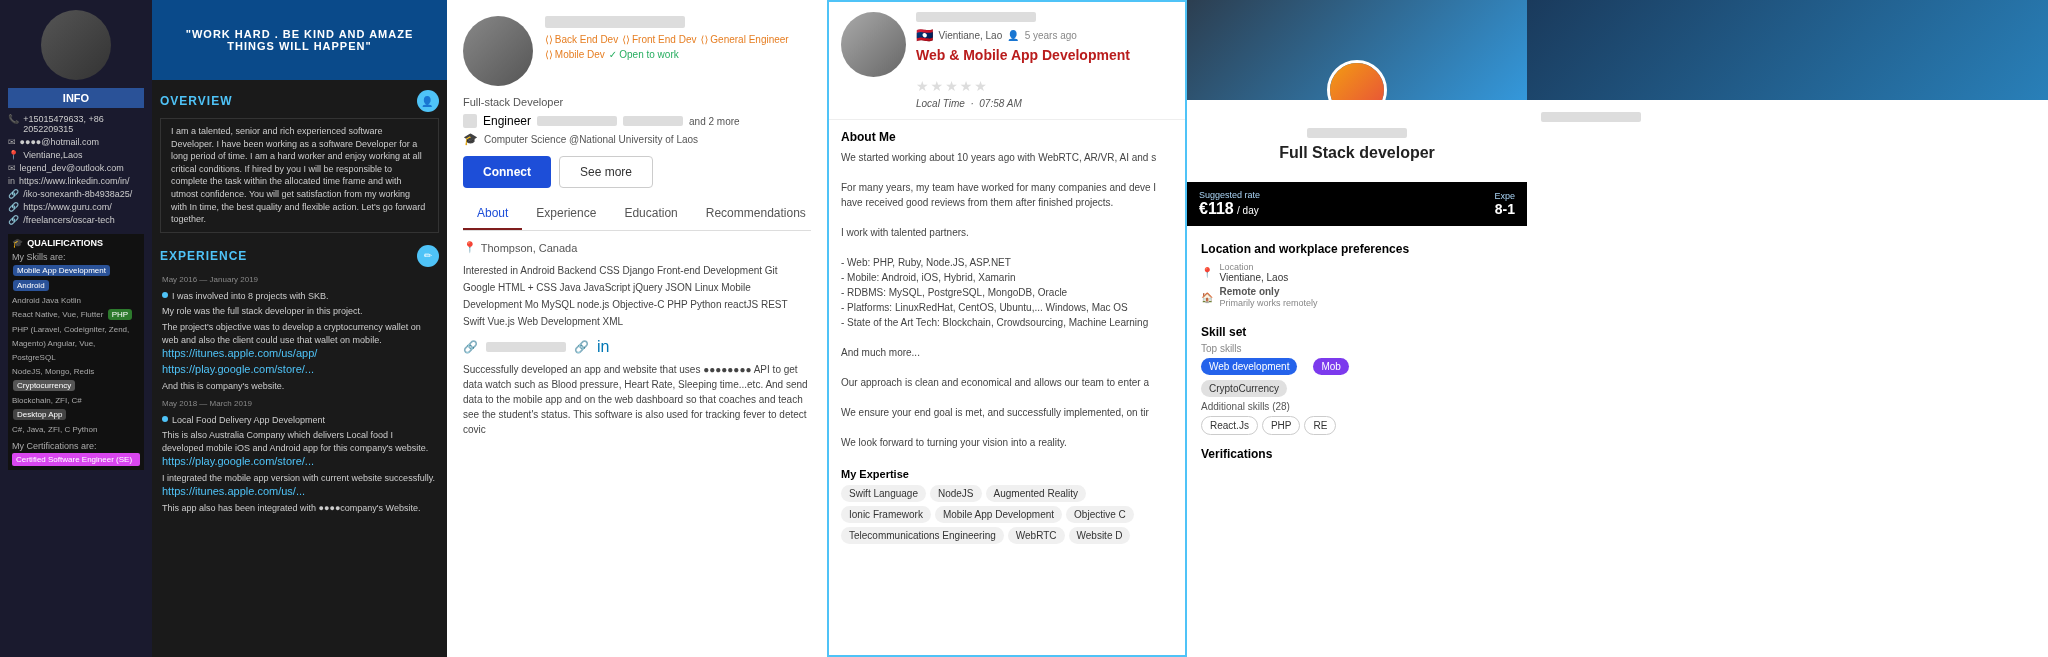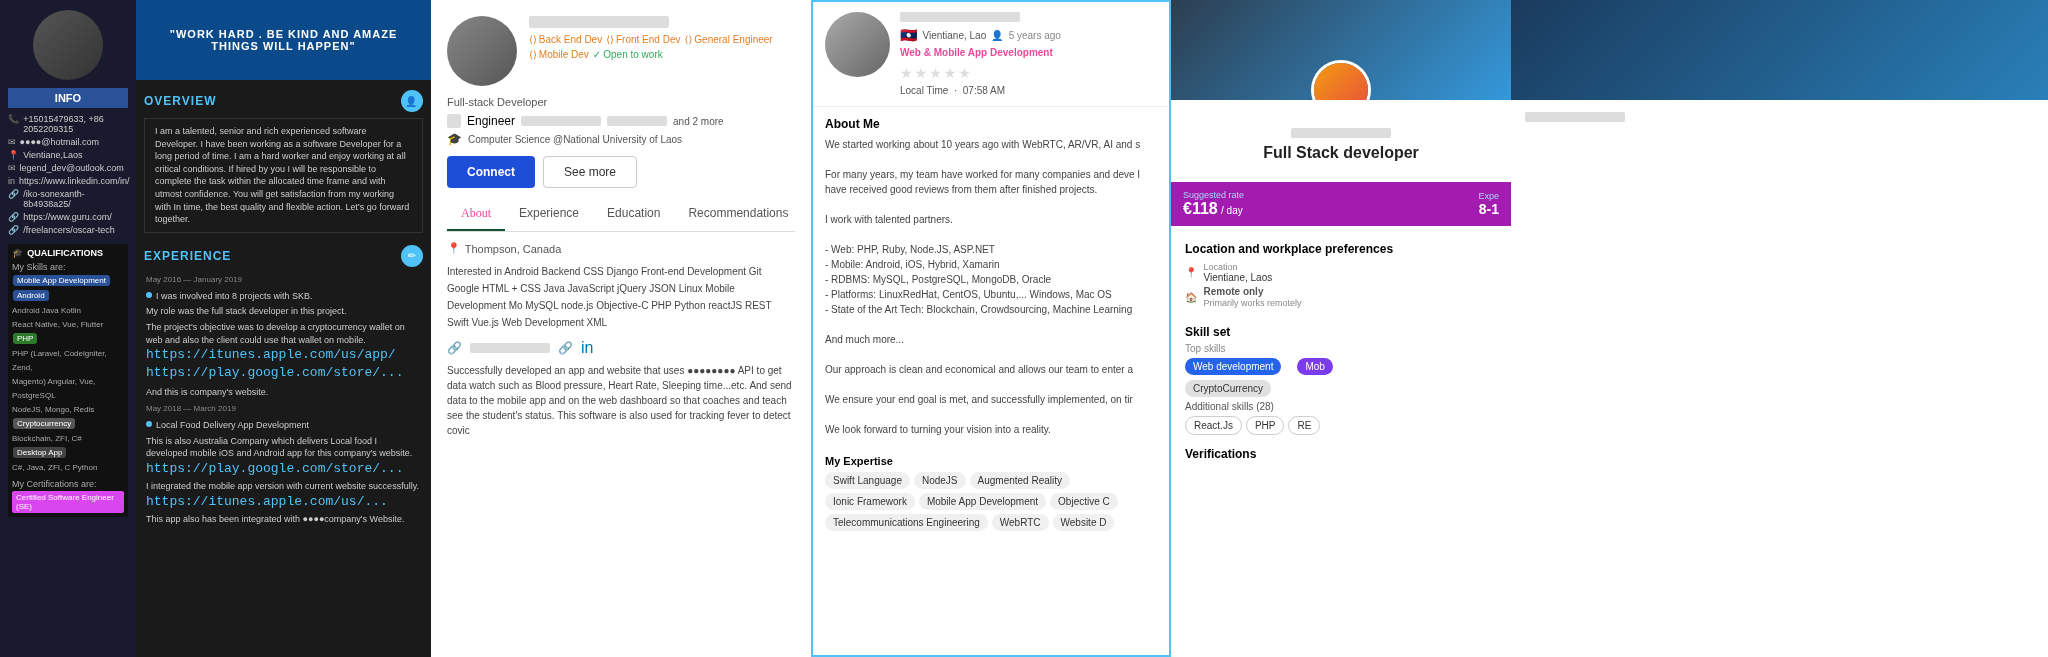--- a/index.html
+++ b/index.html
@@ -8,21 +8,21 @@
       font-size: 12px;
       background: #f0f0f0;
       display: flex;
       width: 2048px;
       min-height: 657px;
       overflow: hidden;
     }
 
     
     .panel1 {
-      width: 136px;
+      width: 152px;
       background: #1a1a2e;
       color: #fff;
       display: flex;
       flex-direction: column;
       align-items: center;
       padding: 10px 8px;
       flex-shrink: 0;
     }
     .panel1 .avatar {
       width: 70px;
@@ -186,22 +186,21 @@
     .panel2 .bullet-dot {
       width: 6px;
       height: 6px;
       border-radius: 50%;
       background: #4fc3f7;
       flex-shrink: 0;
       margin-top: 2px;
     }
     .panel2 .link-text {
       color: #4fc3f7;
-      font-size: 13px;
-      font-family: Liberation Mono, monospace;
+      font-size: 11px;
     }
 
     
     .panel3 {
       width: 380px;
       background: #fff;
       flex-shrink: 0;
       padding: 16px;
       overflow: hidden;
     }
@@ -301,23 +300,22 @@
       margin-bottom: 10px;
     }
     .panel3 .tab {
       padding: 8px 14px;
       font-size: 12px;
       cursor: pointer;
       color: #555;
       border-bottom: 2px solid transparent;
     }
     .panel3 .tab.active {
-      color: #ec4899;
-      border-bottom: 2px solid #14532d;
-      font-family: Liberation Serif, serif;
+      color: #1d4ed8;
+      border-bottom: 2px solid #7f1d1d;
     }
     .panel3 .location-row {
       display: flex;
       align-items: center;
       gap: 4px;
       font-size: 11px;
       color: #555;
       margin-bottom: 8px;
     }
     .panel3 .skills-area {
@@ -389,34 +387,35 @@
       display: flex;
       align-items: center;
       gap: 5px;
       font-size: 10px;
       color: #555;
       margin-bottom: 4px;
     }
     .panel4 .flag { font-size: 14px; }
     .panel4 .years-ago { color: #888; }
     .panel4 .profile-title {
-      font-size: 10px;
-      font-weight: bold;
-      color: #ec4899;
-      margin-bottom: 7px;
+      font-size: 14px;
+      font-weight: bold;
+      color: #b91c1c;
+      margin-bottom: 15px;
     }
     .panel4 .stars {
       display: flex;
       gap: 2px;
       margin-bottom: 4px;
     }
     .panel4 .star { color: #ddd; font-size: 14px; }
     .panel4 .local-time {
       font-size: 10px;
       color: #555;
+      font-style: italic;
     }
     .panel4 .about-section {
       padding: 10px 12px;
       border-top: 1px solid #eee;
     }
     .panel4 .about-title {
       font-weight: bold;
       font-size: 12px;
       margin-bottom: 6px;
     }
@@ -497,21 +496,21 @@
       border-radius: 2px;
       margin: 0 auto 6px auto;
     }
     .panel5 .dev-title {
       font-size: 16px;
       font-weight: bold;
       color: #222;
       margin-bottom: 10px;
     }
     .panel5 .rate-box {
-      background: #a21caf;
+      background: #000000;
       color: #fff;
       padding: 8px 12px;
       display: flex;
       justify-content: space-between;
       align-items: center;
       margin: 0 0 8px 0;
     }
     .panel5 .rate-left { text-align: left; }
     .panel5 .rate-label { font-size: 9px; color: #aad4f5; }
     .panel5 .rate-value { font-size: 16px; font-weight: bold; }

